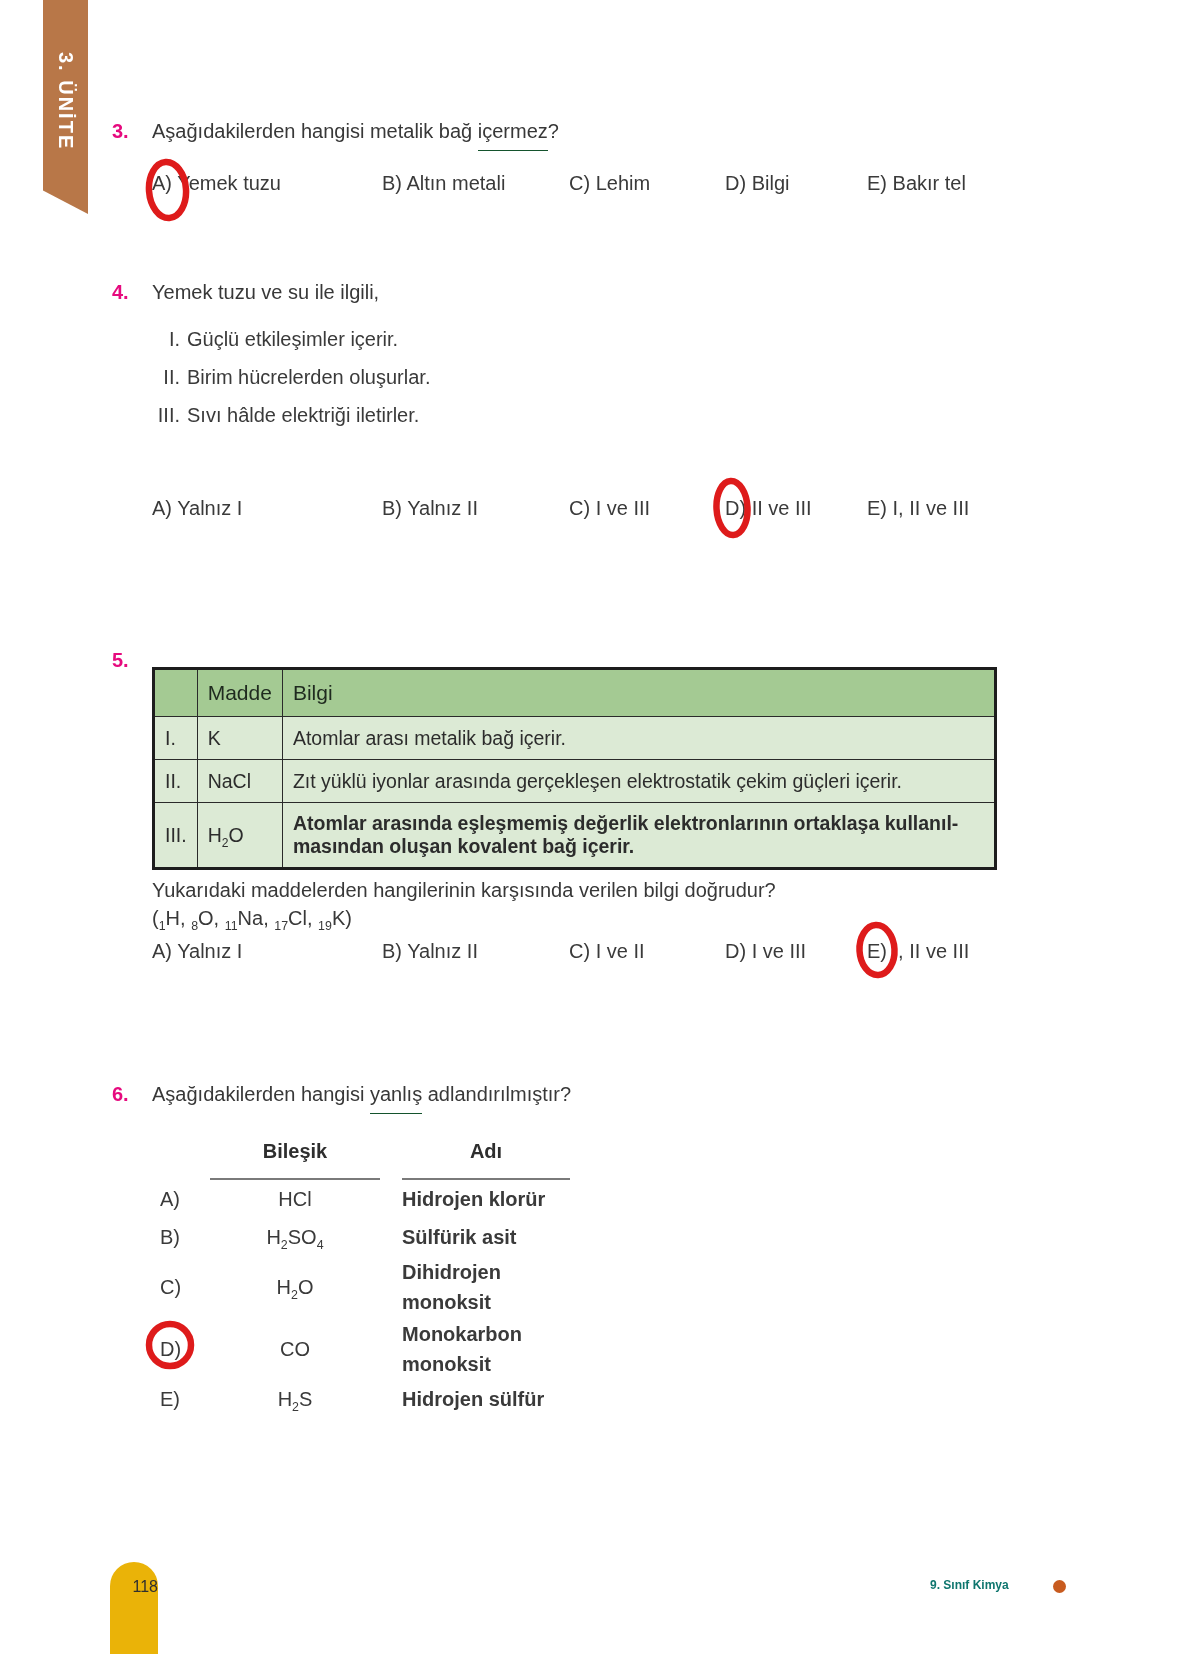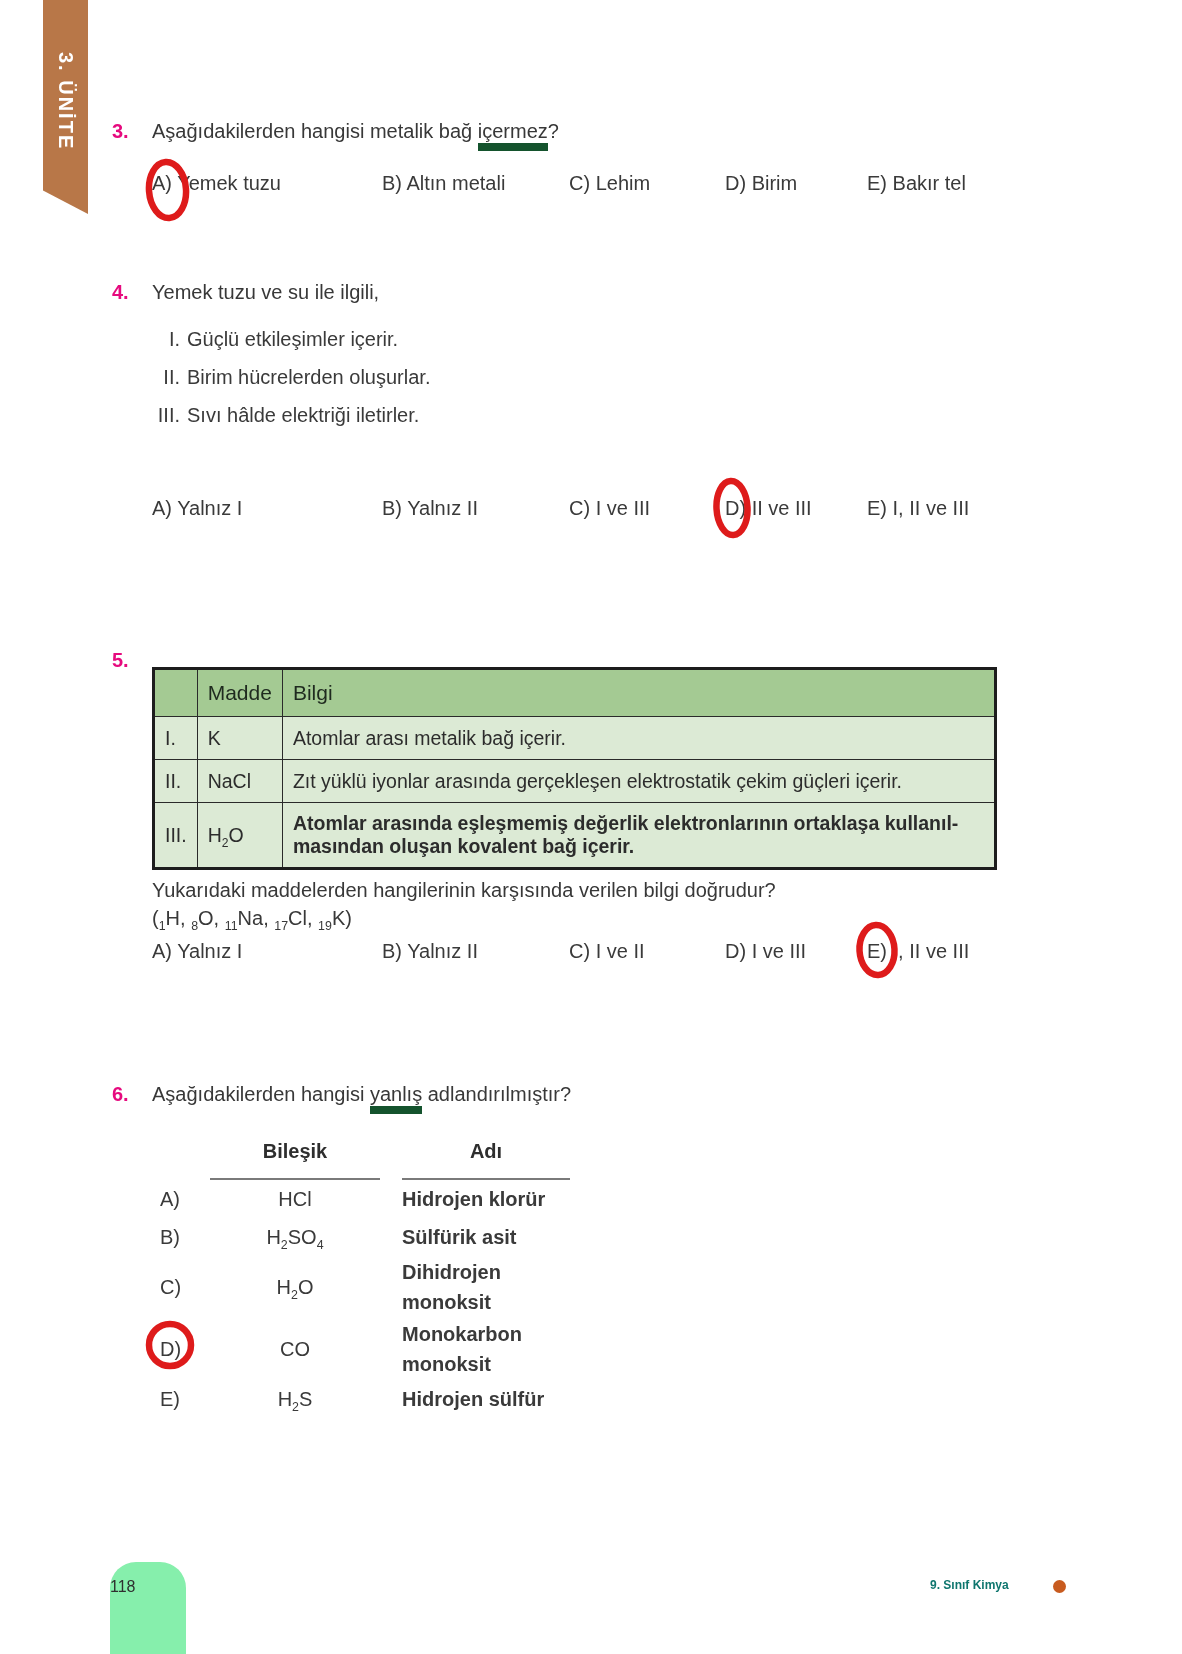--- a/index.html
+++ b/index.html
@@ -14,21 +14,21 @@
   }
   .unit-tab span {
     position:absolute; top:52px; left:50%; transform:translateX(-50%);
     writing-mode:vertical-rl; color:#ffffff; font-weight:700; font-size:20px;
     letter-spacing:2px; white-space:nowrap;
   }
   
   .qline { position:absolute; display:flex; font-size:20px; line-height:28px; width:1010px; }
   .qnum  { flex:0 0 40px; color:#e60a7e; font-weight:700; }
   .stem  { color:#383838; }
-  .u     { border-bottom:8px solid #14532d; padding-bottom:1px; }
+  .u     { border-bottom:1px solid #14532d; padding-bottom:8px; }
   .options { position:absolute; left:152px; display:flex; font-size:20px; color:#3a3a3a; white-space:nowrap; }
   .options .o1{ width:230px; } .options .o2{ width:187px; }
   .options .o3{ width:156px; } .options .o4{ width:142px; }
   .items { position:absolute; left:152px; top:320px; font-size:20px; line-height:38px; color:#3a3a3a; }
   .item  { display:flex; }
   .item-num { flex:0 0 28px; text-align:right; margin-right:7px; }
   
   .tbl { position:absolute; left:152px; top:667px; width:845px;
          border-collapse:collapse; font-size:19.5px; color:#2c2c2c;
          border:3px solid #1d1d1d; }
@@ -48,44 +48,44 @@
   .q6h .h2 { margin-left:22px; width:168px; }
   .q6r { display:flex; align-items:center; }
   .q6r .lt { width:50px; }
   .q6r .fm { width:170px; text-align:center; }
   .q6r .nm { margin-left:22px; width:185px; line-height:30px; }
   .h38 { height:38px; } .h62 { height:62px; }
   
   .circ { position:absolute; pointer-events:none; }
   .circ ellipse { fill:none; stroke:#de1b1b; stroke-width:6.5px; }
   
-  .page-tab { position:absolute; left:110px; top:1562px; width:76px; height:92px;
-              background:#86efac; border-radius:26px 26px 0 0; box-sizing:border-box;
-              padding-top:16px; text-align:left; font-size:16px; color:#2f2f2f; }
+  .page-tab { position:absolute; left:110px; top:1562px; width:48px; height:92px;
+              background:#eab308; border-radius:26px 26px 0 0; box-sizing:border-box;
+              padding-top:16px; text-align:right; font-size:16px; color:#2f2f2f; }
   .book { position:absolute; left:930px; top:1578px; font-size:12px; font-weight:700; color:#0f766e; }
   .dot  { position:absolute; left:1053px; top:1580px; width:13px; height:13px; border-radius:50%; background:#c85b1f; }
 </style>
 </head>
 <body>
 
 <div class="page">
 
   <div class="unit-tab">
     <span>3. ÜNİTE</span>
   </div>
 
   <div class="qline" style="left:112px; top:117px;">
     <span class="qnum">3.</span>
     <span class="stem"><span>Aşağıdakilerden hangisi metalik bağ </span><span class="u">içermez</span><span>?</span></span>
   </div>
   <div class="options" style="top:172px;">
     <span class="o1">A) Yemek tuzu</span>
     <span class="o2">B) Altın metali</span>
     <span class="o3">C) Lehim</span>
-    <span class="o4">D) Birim</span>
+    <span class="o4">D) Bilgi</span>
     <span class="o5">E) Bakır tel</span>
   </div>
   <svg class="circ" style="left:145px; top:158px;" width="45" height="64" viewBox="0 0 45 64">
     <ellipse cx="22.5" cy="32" rx="18.5" ry="28" transform="rotate(-4 22.5 32)"></ellipse>
   </svg>
 
   <div class="qline" style="left:112px; top:278px;">
     <span class="qnum">4.</span>
     <span class="stem">Yemek tuzu ve su ile ilgili,</span>
   </div>

